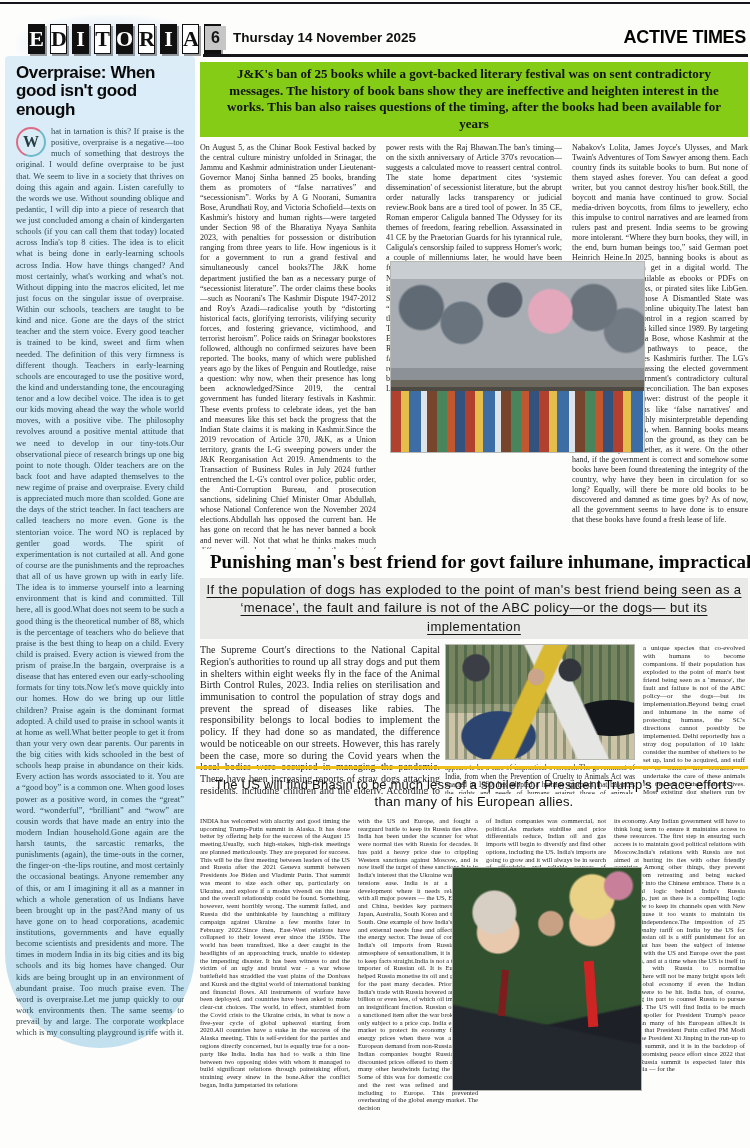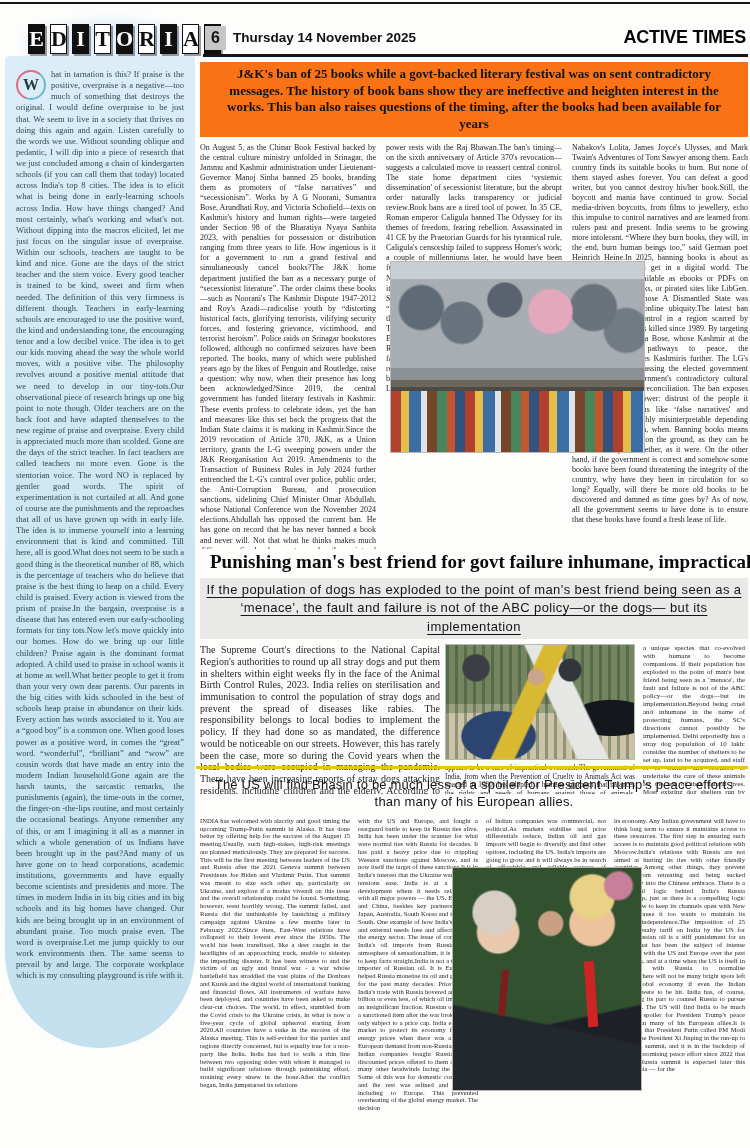--- a/index.html
+++ b/index.html
@@ -47,21 +47,21 @@
   .col { position:absolute; top:0; font:8px/1.26 "Liberation Serif", serif; text-align:justify;
     color:#26262a; overflow:hidden; }
   .photo { position:absolute; border:1px solid #b9b9b4; overflow:hidden; }
 
   
   .art1 { top:58px; }
   .a1-headrow { position:relative; height:38px; }
   .flankbox { position:absolute; top:2px; width:55px; height:34px; background:#dedede; }
   .flankbox.fb-l { left:1px; } .flankbox.fb-r { right:1px; }
   .a1-headline { text-align:center; font:bold 29px/38px "Liberation Serif", serif; color:#0c0c0c; }
-  .a1-standfirst { margin-top:4px; background:#f97316; padding:4px 12px;
+  .a1-standfirst { margin-top:4px; background:#84cc16; padding:4px 12px;
     font:bold 13px/1.28 "Liberation Serif", serif; text-align:center; color:#111; }
   .a1-body { position:relative; height:406px; margin-top:6px; }
   .a1-c1 { left:0; width:176px; height:406px; }
   .a1-c2 { left:186px; width:176px; height:406px; }
   .a1-c3 { left:372px; width:176px; height:406px; }
   .photo-bookfair { left:190px; top:118px; width:255px; height:192px;
     background:
       radial-gradient(circle at 12% 24%, #5f6a74 0 8%, transparent 9%),
       radial-gradient(circle at 28% 32%, #69737d 0 9%, transparent 10%),
       radial-gradient(circle at 45% 20%, #5a636d 0 8%, transparent 9%),
@@ -148,20 +148,21 @@
   <svg class="quill" width="26" height="54" viewBox="0 0 26 54">
     <path d="M22 2 C14 9 7 22 5 38 C5 43 3 48 2 52 L5 52 C6 47 7 44 9 40 C17 34 21 18 22 2 Z" fill="#4a4f55"></path>
     <path d="M8 40 L17 14" stroke="#e9eef3" stroke-width="1.2" fill="none"></path>
   </svg>
   <div class="pagenum">6</div>
   <div class="hdr-date">Thursday 14 November 2025</div>
   <div class="hdr-brand">ACTIVE TIMES</div>
   <div class="header-rule"></div>
 
   <aside class="left-panel">
+    <h2 class="lp-title">Overpraise: When good isn't good enough</h2>
     <div class="lp-body">
       <span class="dropcap">
           <b>W</b>
         </span><span>hat in tarnation is this? If praise is the positive, overpraise is a negative—too much of something that destroys the original. I would define overpraise to be just that. We seem to live in a society that thrives on doing this again and again. Listen carefully to the words we use. Without sounding oblique and pedantic, I will dip into a piece of research that we just concluded among a chain of kindergarten schools (if you can call them that today) located across India's top 8 cities. The idea is to elicit what is being done in early-learning schools across India. How have things changed? And most certainly, what's working and what's not. Without dipping into the macros elicited, let me just focus on the singular issue of overpraise. Within our schools, teachers are taught to be kind and nice. Gone are the days of the strict teacher and the stern voice. Every good teacher is trained to be kind, sweet and firm when needed. The definition of this very firmness is different though. Teachers in early-learning schools are encouraged to use the positive word, the kind and understanding tone, the encouraging tenor and a low decibel voice. The idea is to get our kids moving ahead the way the whole world moves, with a positive vibe. The philosophy revolves around a positive mental attitude that we need to develop in our tiny-tots.Our observational piece of research brings up one big point to note though. Older teachers are on the back foot and have adapted themselves to the new regime of praise and overpraise. Every child is appreciated much more than scolded. Gone are the days of the strict teacher. In fact teachers are called teachers no more even. Gone is the stentorian voice. The word NO is replaced by gentler goad words. The spirit of experimentation is not curtailed at all. And gone of course are the punishments and the reproaches that all of us have grown up with in early life. The idea is to immerse yourself into a learning environment that is kind and committed. Till here, all is good.What does not seem to be such a good thing is the theoretical number of 88, which is the percentage of teachers who do believe that praise is the best thing to heap on a child. Every child is praised. Every action is viewed from the prism of praise.In the bargain, overpraise is a disease that has entered even our early-schooling formats for tiny tots.Now let's move quickly into our homes. How do we bring up our little children? Praise again is the dominant format adopted. A child used to praise in school wants it at home as well.What better people to get it from than your very own dear parents. Our parents in the big cities with kids schooled in the best of schools heap praise in abundance on their kids. Every action has words associated to it. You are a “good boy” is a common one. When good loses power as a positive word, in comes the “great” word. “wonderful”, “brilliant” and “wow” are cousin words that have made an entry into the modern Indian household.Gone again are the harsh taunts, the sarcastic remarks, the punishments (again), the time-outs in the corner, the finger-on -the-lips routine, and most certainly the occasional beatings. Anyone remember any of this, or am I imagining it all as a manner in which a whole generation of us Indians have been brought up in the past?And many of us have gone on to head corporations, academic institutions, governments and have equally become scientists and presidents and more. The times in modern India in its big cities and its big schools and its big homes have changed. Our kids are being brought up in an environment of abundant praise. Too much praise even. The word is overpraise.Let me jump quickly to our work environments then. The same seems to prevail by and large. The corporate workplace which is my consulting playground is rife with it.</span>
     </div>
   </aside>
 
   <section class="art art1">
     <div class="a1-standfirst">J&amp;K's ban of 25 books while a govt-backed literary festival was on sent contradictory messages. The history of book bans show they are ineffective and heighten interest in the works. This ban also raises questions of the timing, after the books had been available for years</div>
     <div class="a1-body">

